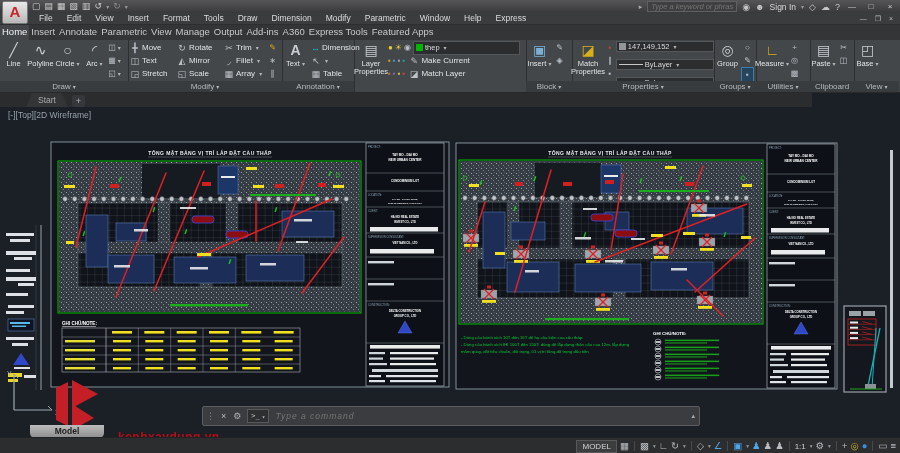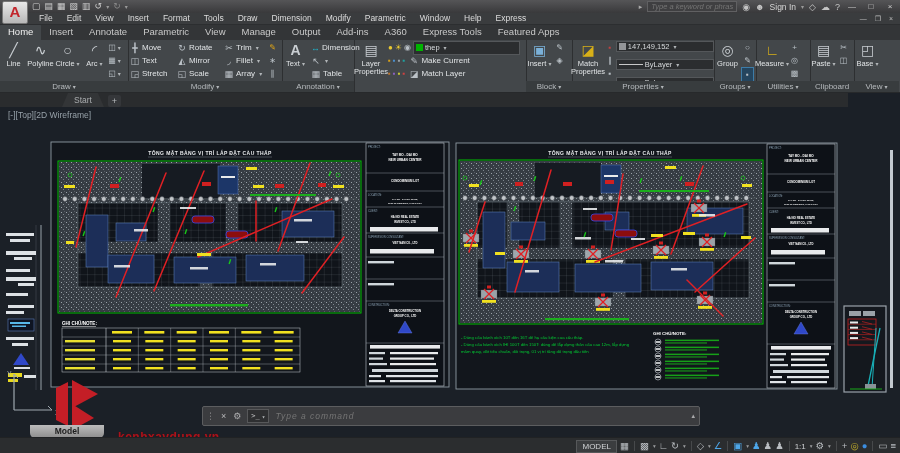--- a/index.html
+++ b/index.html
@@ -26,21 +26,21 @@
   .ddm{font-size:6px;color:#9a9a9a;}
   .winbtn{font-size:8px;color:#d0d0d0;width:14px;text-align:center;}
   
   .menubar{position:absolute;left:0;top:13px;width:900px;height:11px;background:#3a3c3e;z-index:25;
     border-bottom:1px solid #2c2e30;}
   #menuitems{position:absolute;left:32px;top:0;height:11px;display:flex;}
   .mitem{font-size:8.5px;color:#dcdcdc;line-height:11px;padding:0 7px;}
   .docctl{position:absolute;right:4px;top:0;font-size:7px;color:#bdbdbd;line-height:11px;letter-spacing:3px;}
   
   .rtabs{position:absolute;left:0;top:24px;width:900px;height:16px;background:#333537;display:flex;z-index:20;}
-  .rtab{font-size:9.5px;color:#c9c9c9;line-height:16px;padding:0 8px;}
+  .rtab{font-size:9.5px;color:#c9c9c9;line-height:16px;padding:0 2px;}
   .rtab.active{background:#43474a;color:#f2f2f2;border-radius:2px 2px 0 0;}
   .rtoggle{position:absolute;right:56px;top:24px;font-size:8px;color:#b8b8b8;line-height:16px;}
   .rbody{position:absolute;left:0;top:40px;width:900px;height:52px;background:#43474a;z-index:20;
     border-bottom:1px solid #27292b;}
   .rp{position:absolute;top:0;height:52px;border-right:1px solid #2d2f31;}
   .rpc{position:absolute;left:0;top:0;right:0;height:41px;display:flex;}
   .rpl{position:absolute;left:0;bottom:0;right:0;height:11px;background:#383c3e;
     font-size:8px;color:#b6babd;text-align:center;line-height:11px;}
   .dd::after{content:"▾";font-size:6px;color:#b2b6b9;margin-left:2px;}
   .rbig{display:flex;flex-direction:column;align-items:center;width:27px;padding-top:2px;}
@@ -52,21 +52,21 @@
   .minicol{display:flex;flex-direction:column;margin-top:1px;width:13px;}
   .mini{font-size:8px;color:#b9c0c6;height:13px;line-height:13px;text-align:center;}
   .combo{display:flex;align-items:center;background:#2b2d2f;border:1px solid #54575a;height:12px;
     font-size:7.5px;color:#d8dbdd;padding:0 2px;gap:2px;}
   .sw{width:7px;height:7px;display:inline-block;}
   .lrow{display:flex;align-items:center;gap:2px;height:13px;}
   .ltline{width:24px;height:1px;background:#c8c8c8;}
   .ltthick{width:24px;height:2px;background:#c8c8c8;}
   .hlbox{background:#25455e;border:1px solid #3d7ca8;}
   
-  .ftabs{position:absolute;left:0;top:92px;width:812px;height:15px;background:#2a2c2e;z-index:18;display:flex;align-items:flex-end;padding-left:36px;}
+  .ftabs{position:absolute;left:0;top:92px;width:812px;height:15px;background:#2a2c2e;z-index:18;display:flex;align-items:flex-end;}
   .ftab{height:14px;line-height:14px;font-size:8.5px;padding:0 12px;color:#a9acae;background:#333537;
     clip-path:polygon(6px 0,calc(100% - 6px) 0,100% 100%,0 100%);margin-right:-4px;}
   .ftab.active{background:#44474a;color:#eceeef;z-index:2;}
   .ftab .x{margin-left:6px;font-size:8px;color:#9a9da0;}
   .fplus{width:13px;height:12px;margin-left:8px;background:#35373a;color:#b8bbbd;font-size:9px;
     text-align:center;line-height:12px;border-radius:2px;}
   
   .canvas{position:absolute;left:0;top:107px;width:900px;height:330px;background:#1b2027;z-index:5;}
   .vpctl{position:absolute;left:8px;top:3px;font-size:8.5px;color:#97a1a9;z-index:6;}
   svg{display:block;}

